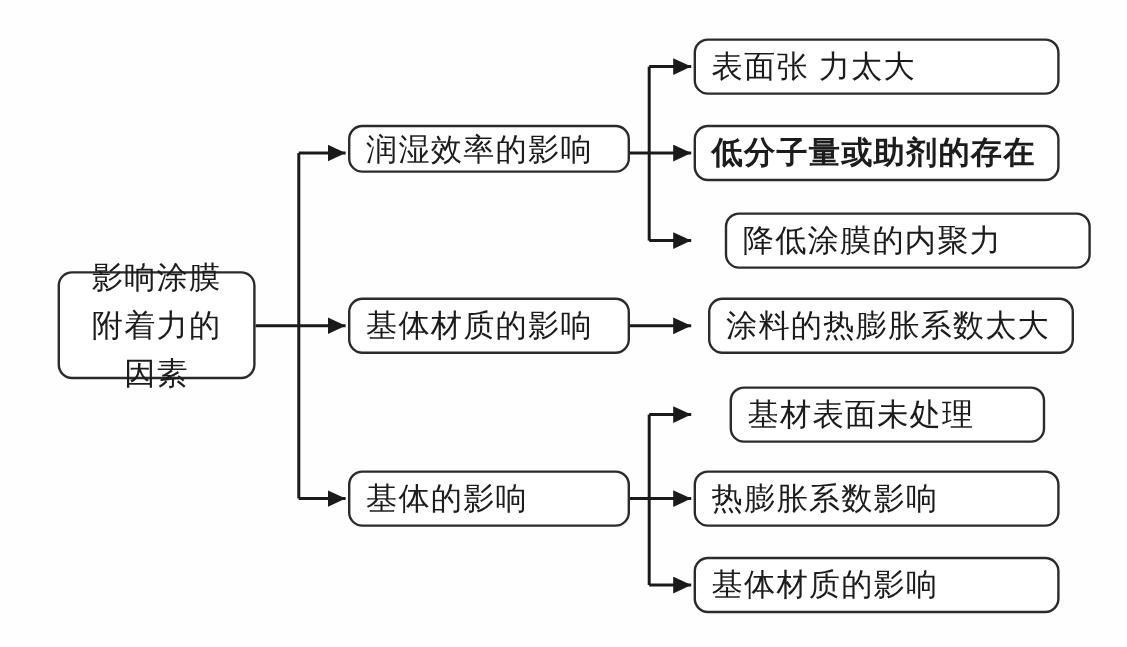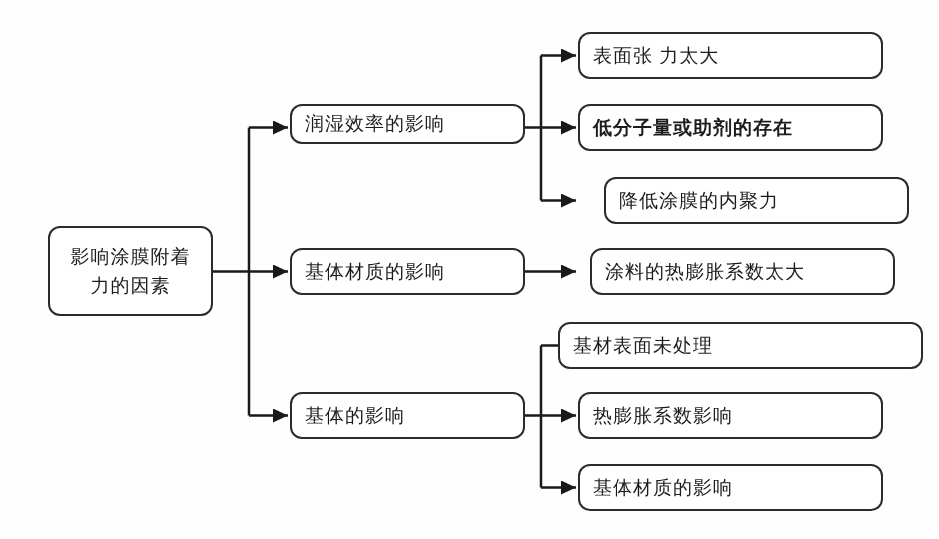--- a/index.html
+++ b/index.html
@@ -16,21 +16,21 @@
     left: 0; top: 0;
     width: 939px; height: 539px;
   }
   .node {
     position: absolute;
     box-sizing: border-box;
     background: #ffffff;
     border: 2.5px solid #2b2b2b;
     border-radius: 12px;
     color: #1c1c1c;
-    font-size: 19px;
+    font-size: 26px;
     letter-spacing: 1px;
     display: flex;
     align-items: center;
     line-height: 1.55;
   }
   .node.left-text {
     justify-content: flex-start;
     padding: 0 10px 0 13px;
     white-space: nowrap;
   }
@@ -81,19 +81,19 @@
   <div class="node left-text" style="left:290px; top:392px; width:235px; height:47px;">基体的影响</div>
 
   <div class="node left-text" style="left:578px; top:32px; width:305px; height:47px;">表面张 力太大</div>
 
   <div class="node left-text" style="left:578px; top:104px; width:305px; height:47px;font-weight:bold;">低分子量或助剂的存在</div>
 
   <div class="node left-text" style="left:578px; top:177px; width:305px; height:47px;margin-left:26px;">降低涂膜的内聚力</div>
 
   <div class="node left-text" style="left:590px; top:248px; width:305px; height:47px;">涂料的热膨胀系数太大</div>
 
-  <div class="node left-text" style="left:558px; top:322px; width:365px; height:47px;">基材表面未处理</div>
+  <div class="node left-text" style="left:608px; top:322px; width:263px; height:47px;">基材表面未处理</div>
 
   <div class="node left-text" style="left:578px; top:392px; width:305px; height:47px;">热膨胀系数影响</div>
 
   <div class="node left-text" style="left:578px; top:464px; width:305px; height:47px;">基体材质的影响</div>
 
 </div>
 
 </body></html>

